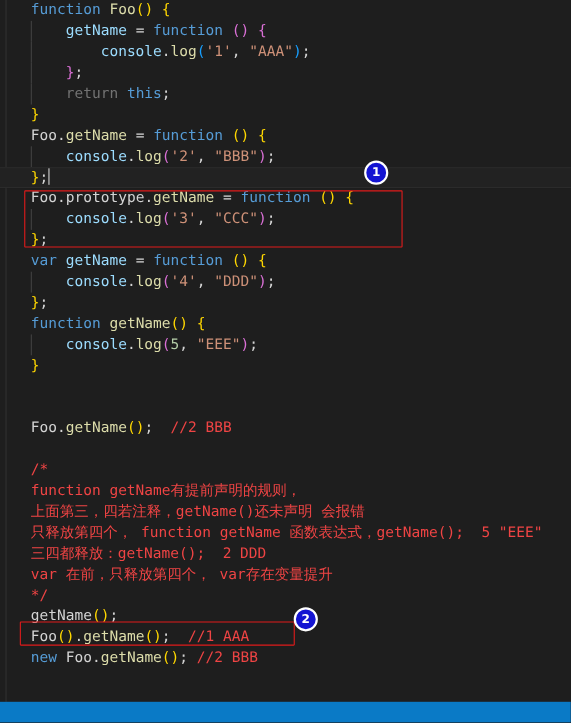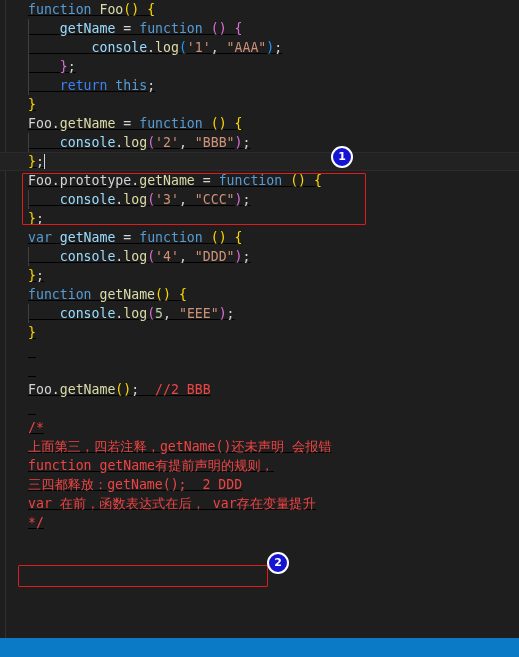--- a/index.html
+++ b/index.html
@@ -23,21 +23,20 @@
     height: 638px;
     background: #1e1e1e;
     border-right: 1px solid #303030;
   }
   .editor {
     position: absolute;
     left: 0; top: 0;
     width: 519px;
     height: 638px;
     overflow: hidden;
-    text-decoration: underline;
   }
   .line {
     position: relative;
     height: 19px;
     line-height: 19px;
     font-size: 13.2px;
     white-space: pre;
     padding-left: 28px;
     color: #d4d4d4;
     letter-spacing: 0px;
@@ -127,21 +126,21 @@
   <div class="editor">
 
     <div class="line"><span class="kw">function</span> <span class="fn">Foo</span><span class="br">()</span> <span class="br">{</span></div>
 
     <div class="line ind">    <span class="var">getName</span> <span class="op">=</span> <span class="kw">function</span> <span class="br2">()</span> <span class="br2">{</span></div>
 
     <div class="line ind">        <span class="var">console</span><span class="pl">.</span><span class="fn">log</span><span class="br3">(</span><span class="str">'1'</span><span class="pl">,</span> <span class="str">"AAA"</span><span class="br3">)</span><span class="pl">;</span></div>
 
     <div class="line ind">    <span class="br2">}</span><span class="pl">;</span></div>
 
-    <div class="line ind">    <span class="br2" style="color:#3b82f6">return</span> <span class="kw">this</span><span class="pl">;</span></div>
+    <div class="line ind">    <span class="br2" style="color:#737373">return</span> <span class="kw">this</span><span class="pl">;</span></div>
 
     <div class="line"><span class="br">}</span></div>
 
     <div class="line"><span class="pl">Foo</span><span class="pl">.</span><span class="fn">getName</span> <span class="op">=</span> <span class="kw">function</span> <span class="br">()</span> <span class="br">{</span></div>
 
     <div class="line ind">    <span class="var">console</span><span class="pl">.</span><span class="fn">log</span><span class="br2">(</span><span class="str">'2'</span><span class="pl">,</span> <span class="str">"BBB"</span><span class="br2">)</span><span class="pl">;</span></div>
 
     <div class="line active"><span class="br">}</span><span class="pl">;</span><span class="caret"></span></div>
 
     <div class="line"><span class="pl">Foo</span><span class="pl">.</span><span class="pl">prototype</span><span class="pl">.</span><span class="fn">getName</span> <span class="op">=</span> <span class="kw">function</span> <span class="br">()</span> <span class="br">{</span></div>
@@ -165,35 +164,39 @@
     <div class="line"> </div>
 
     <div class="line"> </div>
 
     <div class="line"><span class="pl">Foo</span><span class="pl">.</span><span class="fn">getName</span><span class="br">()</span><span class="pl">;</span>  <span class="cm">//2 BBB</span></div>
 
     <div class="line"> </div>
 
     <div class="line"><span class="cm">/*</span></div>
 
+    <div class="line"><span class="cm">function getName有提前声明的规则，</span></div>
+
     <div class="line"><span class="cm">上面第三，四若注释，getName()还未声明 会报错</span></div>
 
-    <div class="line"><span class="cm">function getName有提前声明的规则，</span></div>
-
-
+
+    <div class="line"><span class="cm">只释放第四个， function getName 函数表达式，getName();  5 "EEE"</span></div>
 
     <div class="line"><span class="cm">三四都释放：getName();  2 DDD</span></div>
 
-    <div class="line"><span class="cm">var 在前，函数表达式在后， var存在变量提升</span></div>
+    <div class="line"><span class="cm">var 在前，只释放第四个， var存在变量提升</span></div>
 
     <div class="line"><span class="cm">*/</span></div>
 
-
-
-
+    <div class="line"><span class="pl">getName</span><span class="br">()</span><span class="pl">;</span></div>
+
+    <div class="line"><span class="pl">Foo</span><span class="br">()</span><span class="pl">.</span><span class="fn">getName</span><span class="br">()</span><span class="pl">;</span>  <span class="cm">//1 AAA</span></div>
+
+
+    <div class="line"><span class="kw">new</span> <span class="pl">Foo</span><span class="pl">.</span><span class="fn">getName</span><span class="br">()</span><span class="pl">;</span> <span class="cm">//2 BBB</span></div>
 
   </div>
 
   <div class="anno-box" id="box1"></div>
   <div class="anno-box" id="box2"></div>
 
   <div class="badge" id="badge1">1</div>
   <div class="badge" id="badge2">2</div>
 
   <div class="statusbar"></div>

